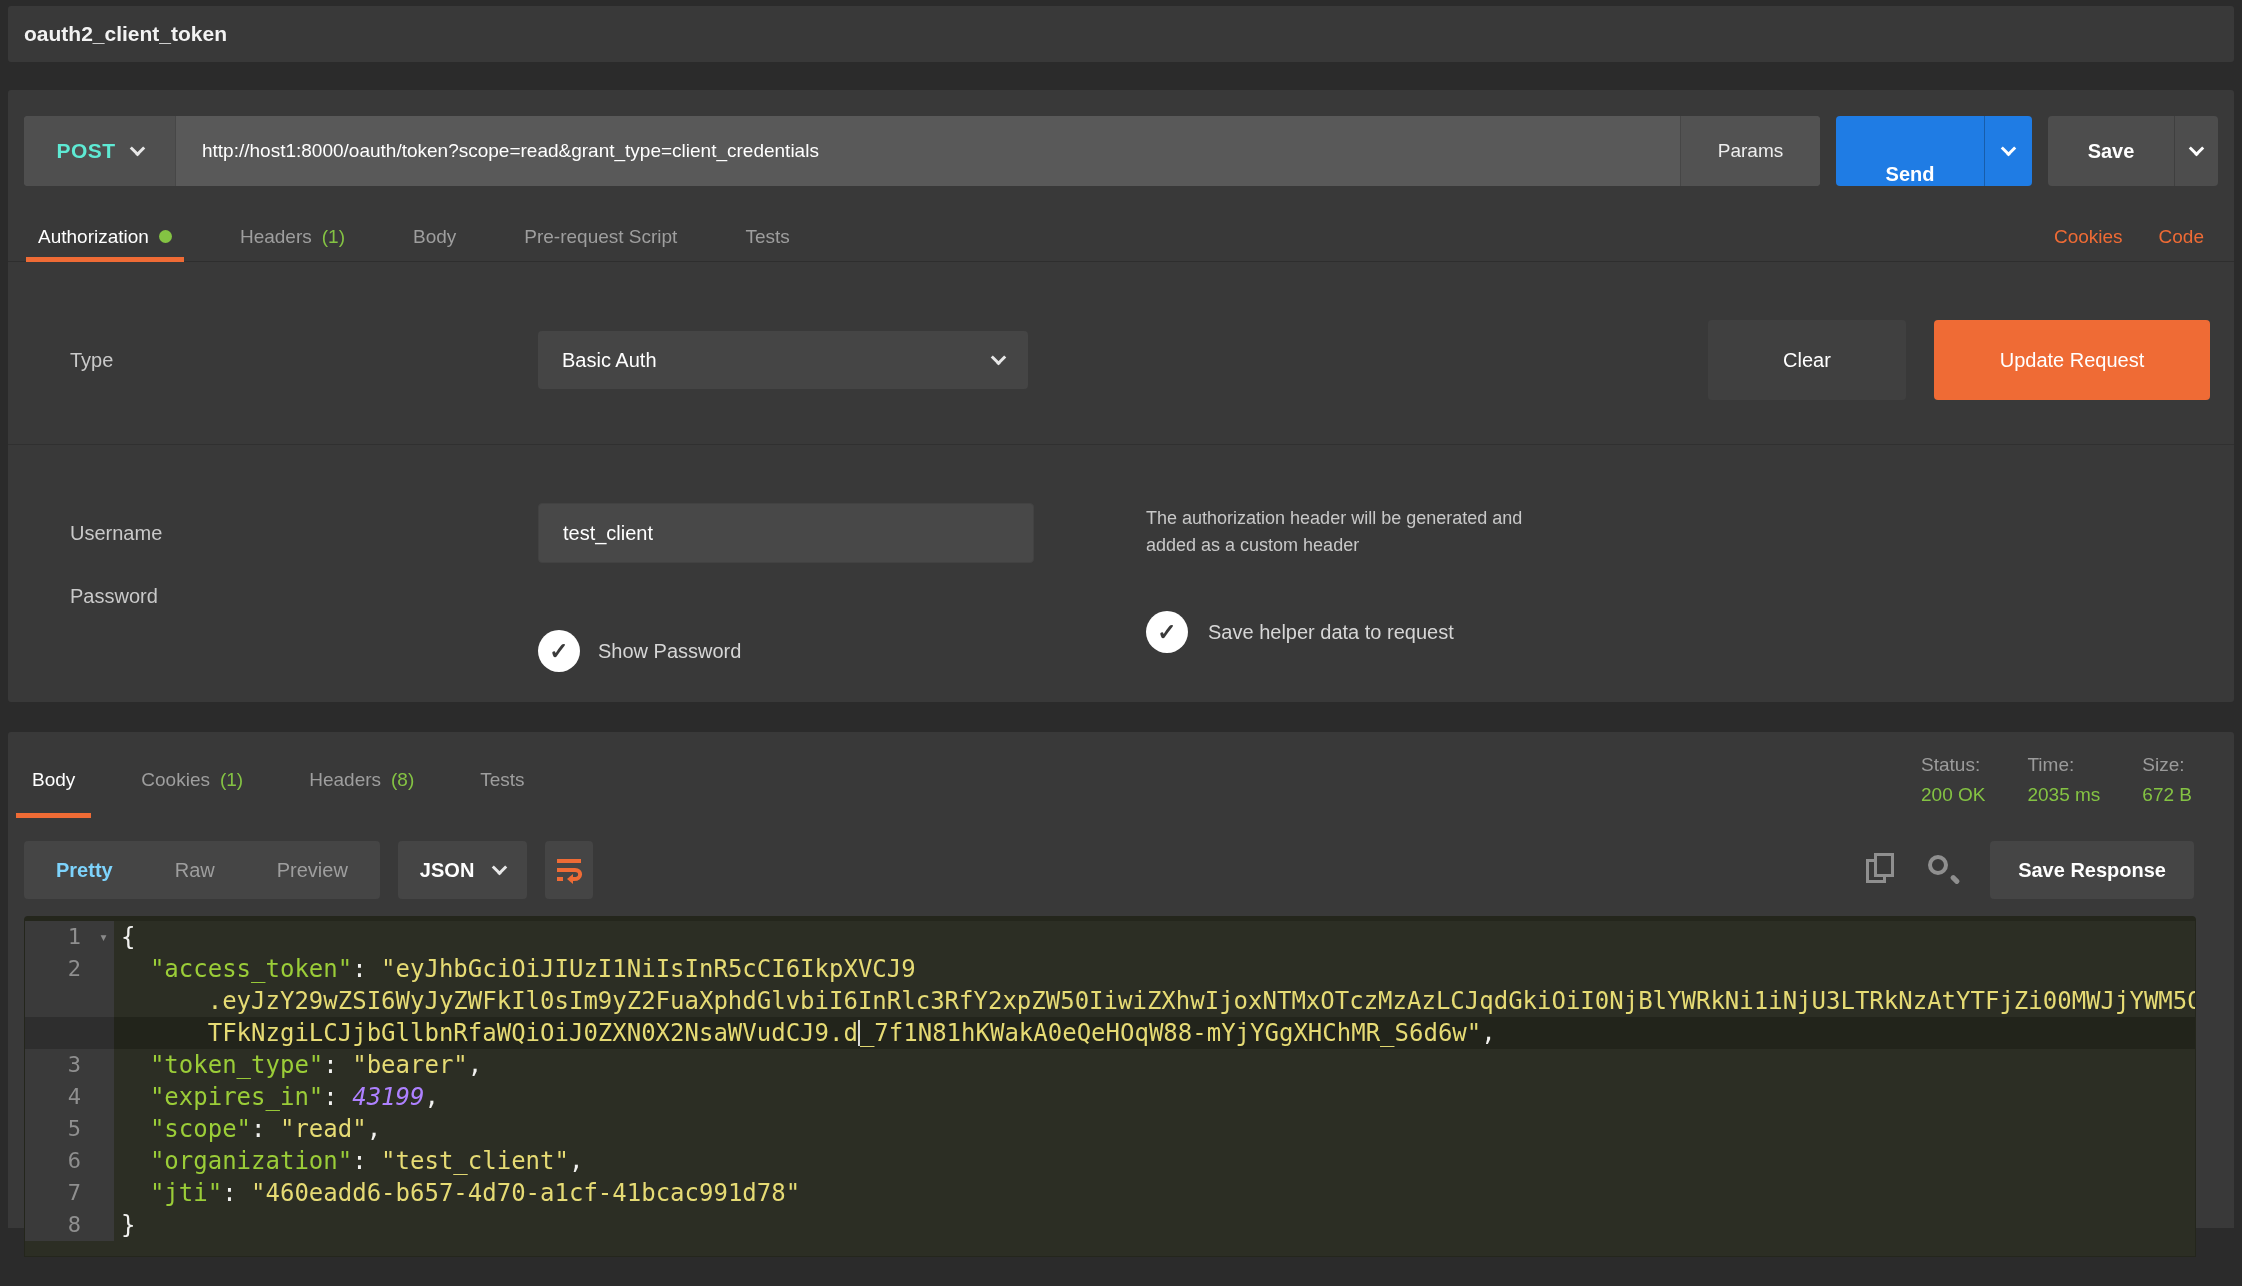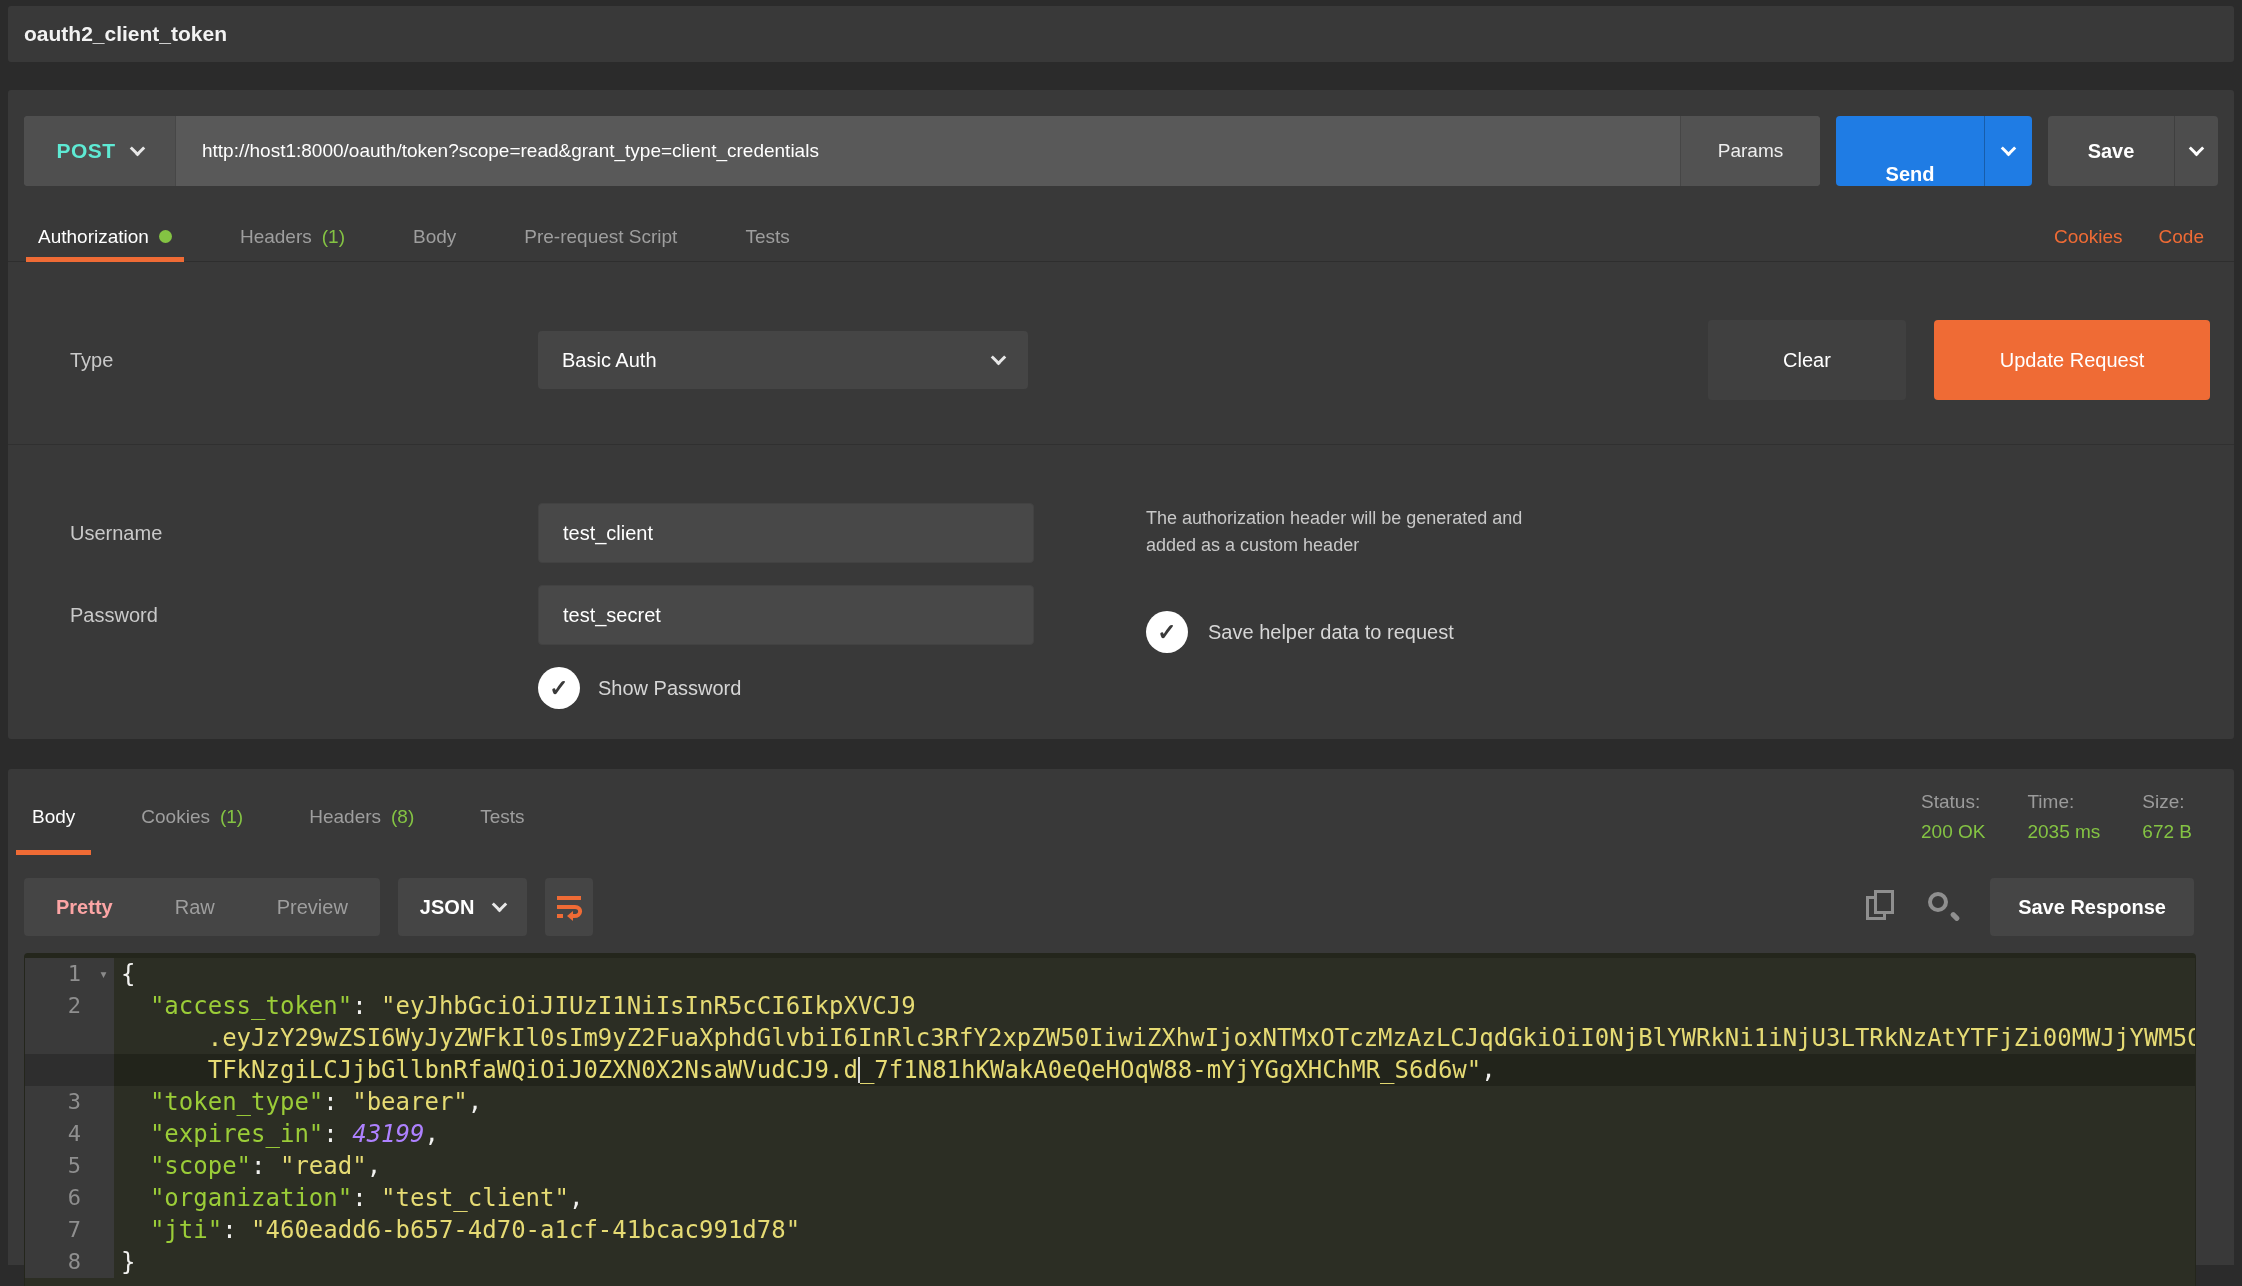--- a/index.html
+++ b/index.html
@@ -68,21 +68,21 @@
   .rtab{position:relative;height:100%;display:flex;align-items:center;gap:10px;margin-right:50px;padding:0 8px;color:#9e9e9e;font-size:19px;cursor:pointer;}
   .rtab.active{color:#fff;}
   .rtab.active::after{content:"";position:absolute;left:-8px;right:-8px;bottom:0;height:5px;background:var(--accent);}
   .meta{display:flex;gap:42px;margin-right:26px;font-size:19px;}
   .meta .pair{display:flex;gap:8px;flex-direction:column;}
   .meta .m-label{color:#9b9b9b;}
   .meta .m-value{color:var(--green);}
   .resp-toolbar{display:flex;align-items:center;padding:23px 40px 0 16px;height:81px;}
   .view-group{background:#454545;border-radius:4px;height:58px;display:flex;align-items:center;padding:0 32px;gap:62px;}
   .view-opt{font-size:20px;color:#9e9e9e;cursor:pointer;}
-  .view-opt.active{color:#fca5a5;font-weight:bold;}
+  .view-opt.active{color:#7dd3fc;font-weight:bold;}
   .format-select{margin-left:18px;background:#454545;border-radius:4px;height:58px;display:flex;align-items:center;gap:20px;padding:0 22px;cursor:pointer;}
   .format-select .f-val{color:#fff;font-size:20px;font-weight:bold;}
   .wrap-btn{margin-left:18px;width:48px;height:58px;background:#454545;border-radius:4px;display:flex;align-items:center;justify-content:center;cursor:pointer;}
   .icon-btn{margin-right:30px;cursor:pointer;display:flex;align-items:center;}
   .copy-ic{position:relative;width:30px;height:34px;}
   .copy-ic .sq{position:absolute;border:3px solid #8f8f8f;width:20px;height:24px;background:transparent;}
   .copy-ic .sq.back{left:0;top:6px;}
   .copy-ic .sq.front{left:8px;top:0;background:#393939;}
   .search-ic{position:relative;width:34px;height:34px;}
   .search-ic .lens{position:absolute;left:2px;top:2px;width:20px;height:20px;border:4px solid #8f8f8f;border-radius:50%;}
@@ -182,21 +182,20 @@
   <div class="hr"></div>
 
   <div class="auth-body">
     <div class="left-col">
       <div class="field-row">
         <span class="form-label">Username</span>
         <input class="text-input" type="text" value="test_client" style="">
       </div>
       <div class="field-row">
         <span class="form-label">Password</span>
-        <input class="text-input" type="text" value="test_secret" style="">
       </div>
       <div class="show-row">
         <span class="check-circle">✓</span>
         <span class="check-label">Show Password</span>
       </div>
     </div>
     <div class="right-col">
       <div class="helper-note">
         <div>The authorization header will be generated and</div>
         <div>added as a custom header</div>

